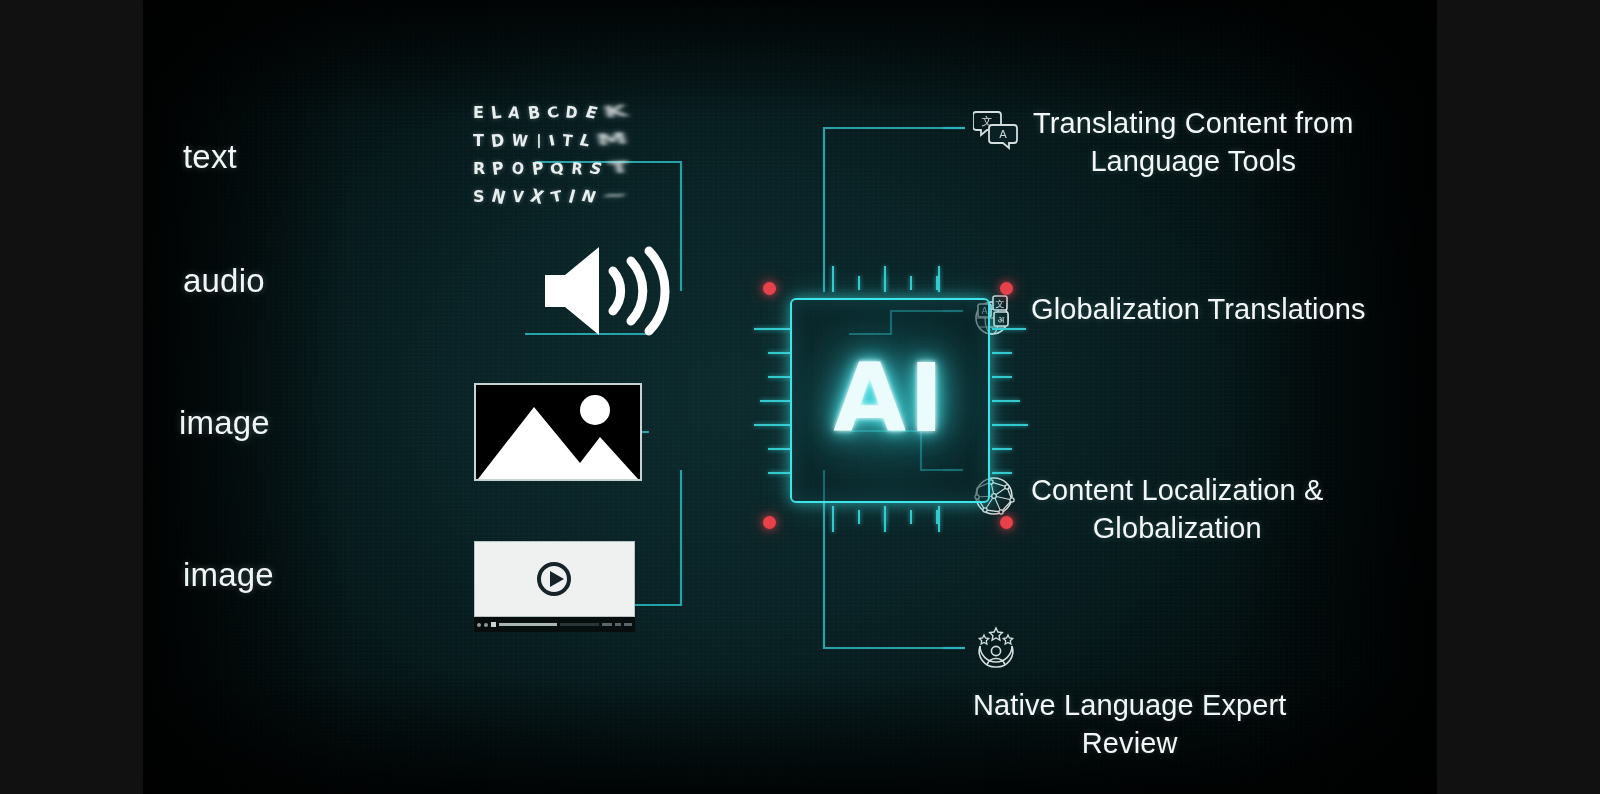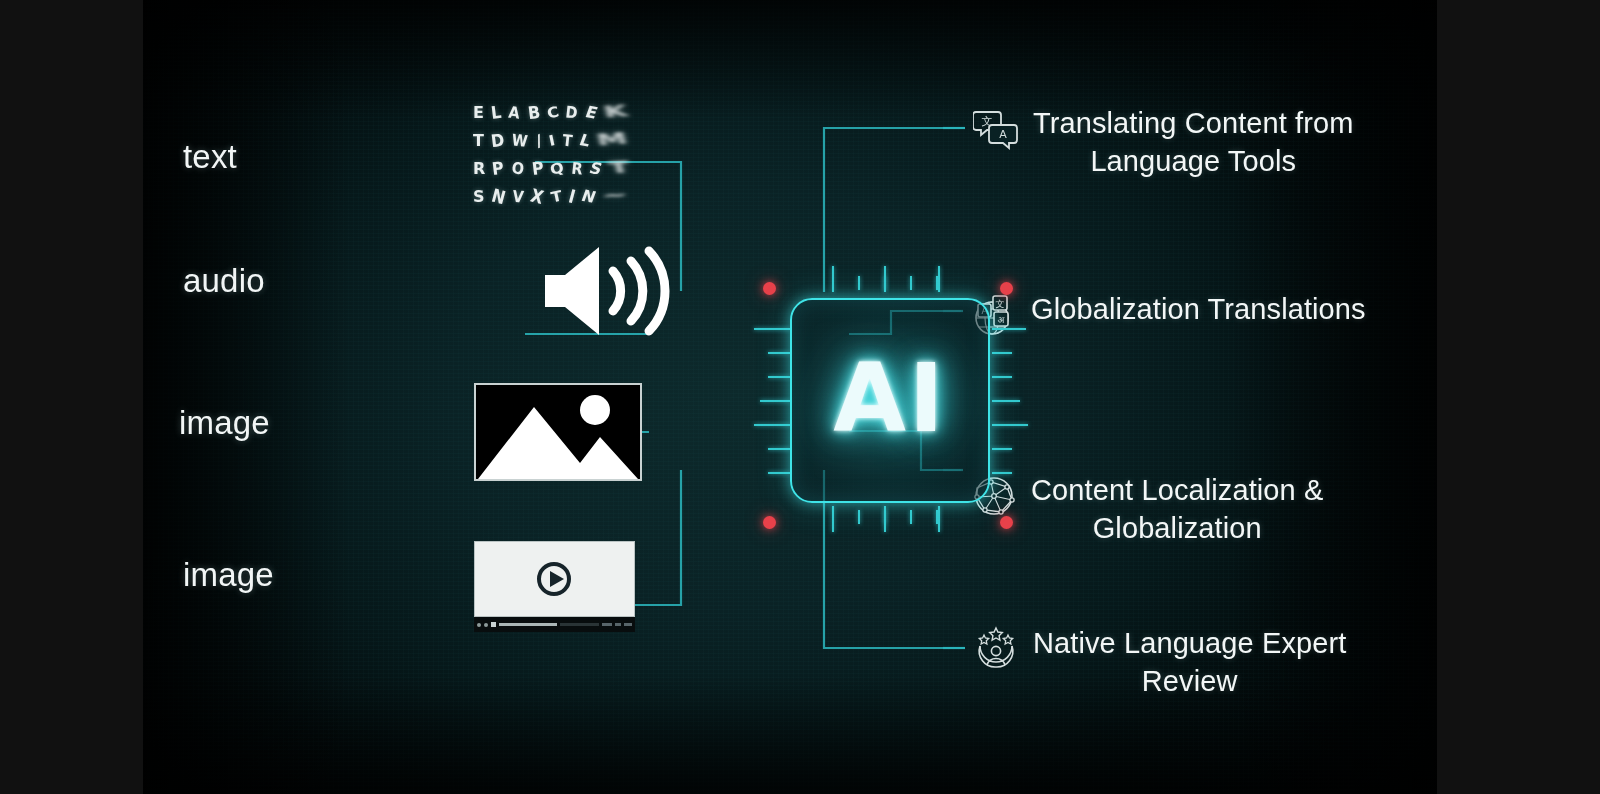--- a/index.html
+++ b/index.html
@@ -133,21 +133,21 @@
     position: absolute;
     left: 593px; top: 256px;
     width: 300px; height: 288px;
     z-index: 16;
   }
   #chip-body {
     position: absolute;
     left: 54px; top: 42px;
     width: 200px; height: 205px;
     border: 2.5px solid #3fe4e8;
-    border-radius: 22px;
+    border-radius: 6px;
     background: radial-gradient(ellipse at 50% 50%, rgba(22,86,90,0.55) 0%, rgba(10,42,46,0.5) 70%, rgba(7,28,32,0.45) 100%);
     box-shadow:
       0 0 14px rgba(63,228,232,0.55),
       0 0 34px rgba(63,228,232,0.22),
       inset 0 0 22px rgba(40,170,180,0.22);
     display: flex; align-items: center; justify-content: center;
   }
   #chip-label {
     font-family: "DejaVu Sans", sans-serif;
     font-size: 94px;
@@ -418,21 +418,21 @@
           <circle cx="6" cy="24" r="2.1" fill="#0a2225" stroke="#dfe8e8" stroke-width="1.3"></circle>
           <circle cx="23" cy="23" r="2.3" fill="#0a2225" stroke="#dfe8e8" stroke-width="1.3"></circle>
         </svg>
       </span>
       <span class="out-label">
         <span>Content Localization &amp;</span><br>
         <span>Globalization</span>
       </span>
     </div>
 
-    <div class="out-row" style="left:830px; top:624px;">
+    <div class="out-row" style="left:830px; top:624px;flex-direction:column;">
       <span class="out-icon">
         <svg width="46" height="46" viewBox="0 0 46 46">
           <path d="M7 20 a16 16 0 0 0 32 0" fill="none" stroke="#dfe8e8" stroke-width="1.6"></path>
           <path d="M7 20 a16 16 0 0 0 16 21 a16 16 0 0 0 16 -21" fill="none" stroke="#dfe8e8" stroke-width="1.6"></path>
           <circle cx="23" cy="25" r="4.6" fill="none" stroke="#dfe8e8" stroke-width="1.6"></circle>
           <path d="M14 39 a9.5 9.5 0 0 1 18 0" fill="none" stroke="#dfe8e8" stroke-width="1.6"></path>
           <path d="M23 2 l1.9 4 4.4 .6 -3.2 3.1 .8 4.4 -3.9 -2.1 -3.9 2.1 .8 -4.4 -3.2 -3.1 4.4 -.6 z" fill="none" stroke="#dfe8e8" stroke-width="1.4"></path>
           <path d="M11 9 l1.4 3 3.3 .5 -2.4 2.3 .6 3.3 -2.9 -1.6 -2.9 1.6 .6 -3.3 -2.4 -2.3 3.3 -.5 z" fill="none" stroke="#dfe8e8" stroke-width="1.3"></path>
           <path d="M35 9 l1.4 3 3.3 .5 -2.4 2.3 .6 3.3 -2.9 -1.6 -2.9 1.6 .6 -3.3 -2.4 -2.3 3.3 -.5 z" fill="none" stroke="#dfe8e8" stroke-width="1.3"></path>
         </svg>

